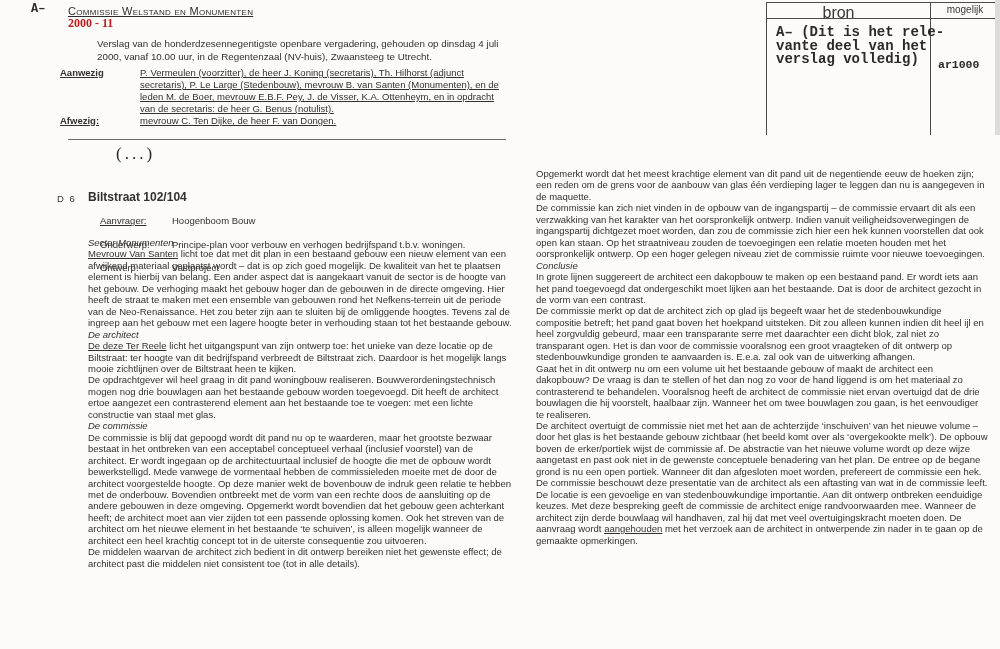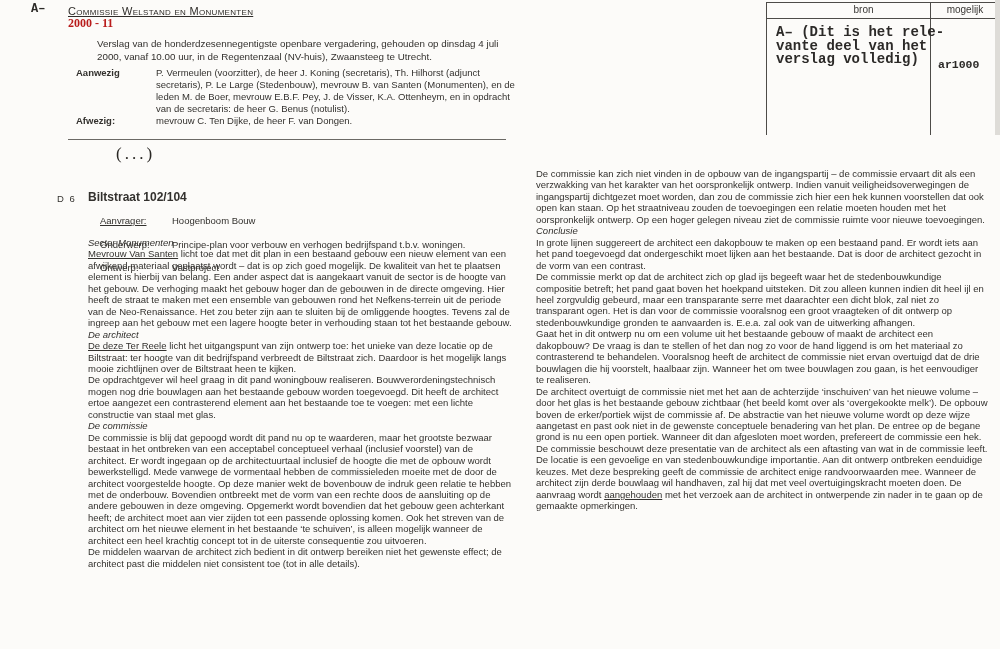--- a/index.html
+++ b/index.html
@@ -30,23 +30,23 @@
     left:68px;top:16px;
     font-family:"Liberation Serif","DejaVu Serif",serif;
     font-weight:bold;font-size:12px;color:#b91c1c;
   }
   .intro{
     left:97px;top:37px;width:420px;
     font-size:9.8px;line-height:13.2px;margin:0;
   }
   
   .attendance{
-    left:76px;top:67px;width:448px;
+    left:60px;top:67px;width:448px;
     display:grid;grid-template-columns:80px 1fr;
-    font-size:9.5px;line-height:12px;column-gap:0;
+    font-size:9.5px;line-height:12px;column-gap:0;text-decoration:underline;
   }
   .att-label{font-weight:bold;}
   
   .rule{
     left:68px;top:139px;width:438px;height:0;
     border:none;border-top:1.2px solid #6b6965;margin:0;
   }
   .ellipsis-mark{
     left:116px;top:144px;
     font-family:"Liberation Serif","DejaVu Serif",serif;
@@ -68,21 +68,21 @@
   .right-body{left:536px;top:168px;width:452px;}
   .body-col p,.body-col .sub-heading{margin:0;padding:0;}
   .sub-heading{font-style:italic;}
   .u{text-decoration:underline;}
   
   .stamp-line{background:#4d4b48;}
   .line-top{left:766px;top:2px;width:234px;height:1.3px;}
   .line-headsep{left:766px;top:18px;width:234px;height:1.3px;}
   .line-v1{left:766px;top:2px;width:1.3px;height:133px;}
   .line-v2{left:930px;top:2px;width:1.3px;height:133px;}
-  .stamp-h1{left:782px;top:4px;width:163px;text-align:center;font-size:10px;color:#3a3835;}
+  .stamp-h1{left:757px;top:4px;width:163px;text-align:center;font-size:16px;color:#3a3835;}
   .stamp-h2{left:932px;top:4px;width:66px;text-align:center;font-size:10px;color:#3a3835;}
   .stamp-note{
     left:776px;top:26px;width:152px;
     font-family:"Liberation Mono","DejaVu Sans Mono",monospace;
     font-size:14px;line-height:13.5px;font-weight:bold;color:#2c2a28;
     white-space:nowrap;
   }
   .stamp-value{
     left:938px;top:58px;
     font-family:"Liberation Mono","DejaVu Sans Mono",monospace;
@@ -147,20 +147,21 @@
       <div class="sub-heading"><span>Sector Monumenten</span></div>
       <p class="body-para"><span class="u">Mevrouw Van Santen</span><span> licht toe dat met dit plan in een bestaand gebouw een nieuw element van een afwijkend materiaal geplaatst wordt – dat is op zich goed mogelijk. De kwaliteit van het te plaatsen element is hierbij van belang. Een ander aspect dat is aangekaart vanuit de sector is de hoogte van het gebouw. De verhoging maakt het gebouw hoger dan de gebouwen in de directe omgeving. Hier heeft de straat te maken met een ensemble van gebouwen rond het Nefkens-terrein uit de periode van de Neo-Renaissance. Het zou beter zijn aan te sluiten bij de omliggende hoogtes. Tevens zal de ingreep aan het gebouw met een lagere hoogte beter in verhouding staan tot het bestaande gebouw.</span></p>
       <div class="sub-heading"><span>De architect</span></div>
       <p class="body-para"><span class="u">De deze Ter Reele</span><span> licht het uitgangspunt van zijn ontwerp toe: het unieke van deze locatie op de Biltstraat: ter hoogte van dit bedrijfspand verbreedt de Biltstraat zich. Daardoor is het mogelijk langs mooie zichtlijnen over de Biltstraat heen te kijken.</span></p>
       <p class="body-para"><span>De opdrachtgever wil heel graag in dit pand woningbouw realiseren. Bouwverordeningstechnisch mogen nog drie bouwlagen aan het bestaande gebouw worden toegevoegd. Dit heeft de architect ertoe aangezet een contrasterend element aan het bestaande toe te voegen: met een lichte constructie van staal met glas.</span></p>
       <div class="sub-heading"><span>De commissie</span></div>
       <p class="body-para"><span>De commissie is blij dat gepoogd wordt dit pand nu op te waarderen, maar het grootste bezwaar bestaat in het ontbreken van een acceptabel conceptueel verhaal (inclusief voorstel) van de architect. Er wordt ingegaan op de architectuurtaal inclusief de hoogte die met de opbouw wordt bewerkstelligd. Mede vanwege de vormentaal hebben de commissieleden moeite met de door de architect voorgestelde hoogte. Op deze manier wekt de bovenbouw de indruk geen relatie te hebben met de onderbouw. Bovendien ontbreekt met de vorm van een rechte doos de aansluiting op de andere gebouwen in deze omgeving. Opgemerkt wordt bovendien dat het gebouw geen achterkant heeft; de architect moet aan vier zijden tot een passende oplossing komen. Ook het streven van de architect om het nieuwe element in het bestaande ‘te schuiven’, is alleen mogelijk wanneer de architect een heel krachtig concept tot in de uiterste consequentie zou uitvoeren.</span></p>
       <p class="body-para"><span>De middelen waarvan de architect zich bedient in dit ontwerp bereiken niet het gewenste effect; de architect past die middelen niet consistent toe (tot in alle details).</span></p>
     </div>
   <div class="abs body-col right-body">
+      <p class="body-para"><span>Opgemerkt wordt dat het meest krachtige element van dit pand uit de negentiende eeuw de hoeken zijn; een reden om de grens voor de aanbouw van glas één verdieping lager te leggen dan nu is aangegeven in de maquette.</span></p>
       <p class="body-para"><span>De commissie kan zich niet vinden in de opbouw van de ingangspartij – de commissie ervaart dit als een verzwakking van het karakter van het oorspronkelijk ontwerp. Indien vanuit veiligheidsoverwegingen de ingangspartij dichtgezet moet worden, dan zou de commissie zich hier een hek kunnen voorstellen dat ook open kan staan. Op het straatniveau zouden de toevoegingen een relatie moeten houden met het oorspronkelijk ontwerp. Op een hoger gelegen niveau ziet de commissie ruimte voor nieuwe toevoegingen.</span></p>
       <div class="sub-heading"><span>Conclusie</span></div>
       <p class="body-para"><span>In grote lijnen suggereert de architect een dakopbouw te maken op een bestaand pand. Er wordt iets aan het pand toegevoegd dat ondergeschikt moet lijken aan het bestaande. Dat is door de architect gezocht in de vorm van een contrast.</span></p>
       <p class="body-para"><span>De commissie merkt op dat de architect zich op glad ijs begeeft waar het de stedenbouwkundige compositie betreft; het pand gaat boven het hoekpand uitsteken. Dit zou alleen kunnen indien dit heel ijl en heel zorgvuldig gebeurd, maar een transparante serre met daarachter een dicht blok, zal niet zo transparant ogen. Het is dan voor de commissie vooralsnog een groot vraagteken of dit ontwerp op stedenbouwkundige gronden te aanvaarden is. E.e.a. zal ook van de uitwerking afhangen.</span></p>
       <p class="body-para"><span>Gaat het in dit ontwerp nu om een volume uit het bestaande gebouw of maakt de architect een dakopbouw? De vraag is dan te stellen of het dan nog zo voor de hand liggend is om het materiaal zo contrasterend te behandelen. Vooralsnog heeft de architect de commissie niet ervan overtuigd dat de drie bouwlagen die hij voorstelt, haalbaar zijn. Wanneer het om twee bouwlagen zou gaan, is het eenvoudiger te realiseren.</span></p>
       <p class="body-para"><span>De architect overtuigt de commissie niet met het aan de achterzijde ‘inschuiven’ van het nieuwe volume – door het glas is het bestaande gebouw zichtbaar (het beeld komt over als ‘overgekookte melk’). De opbouw boven de erker/portiek wijst de commissie af. De abstractie van het nieuwe volume wordt op deze wijze aangetast en past ook niet in de gewenste conceptuele benadering van het plan. De entree op de begane grond is nu een open portiek. Wanneer dit dan afgesloten moet worden, prefereert de commissie een hek.</span></p>
       <p class="body-para"><span>De commissie beschouwt deze presentatie van de architect als een aftasting van wat in de commissie leeft. De locatie is een gevoelige en van stedenbouwkundige importantie. Aan dit ontwerp ontbreken eenduidige keuzes. Met deze bespreking geeft de commissie de architect enige randvoorwaarden mee. Wanneer de architect zijn derde bouwlaag wil handhaven, zal hij dat met veel overtuigingskracht moeten doen. De aanvraag wordt </span><span class="u">aangehouden</span><span> met het verzoek aan de architect in ontwerpende zin nader in te gaan op de gemaakte opmerkingen.</span></p>
     </div>
 
 </div>

